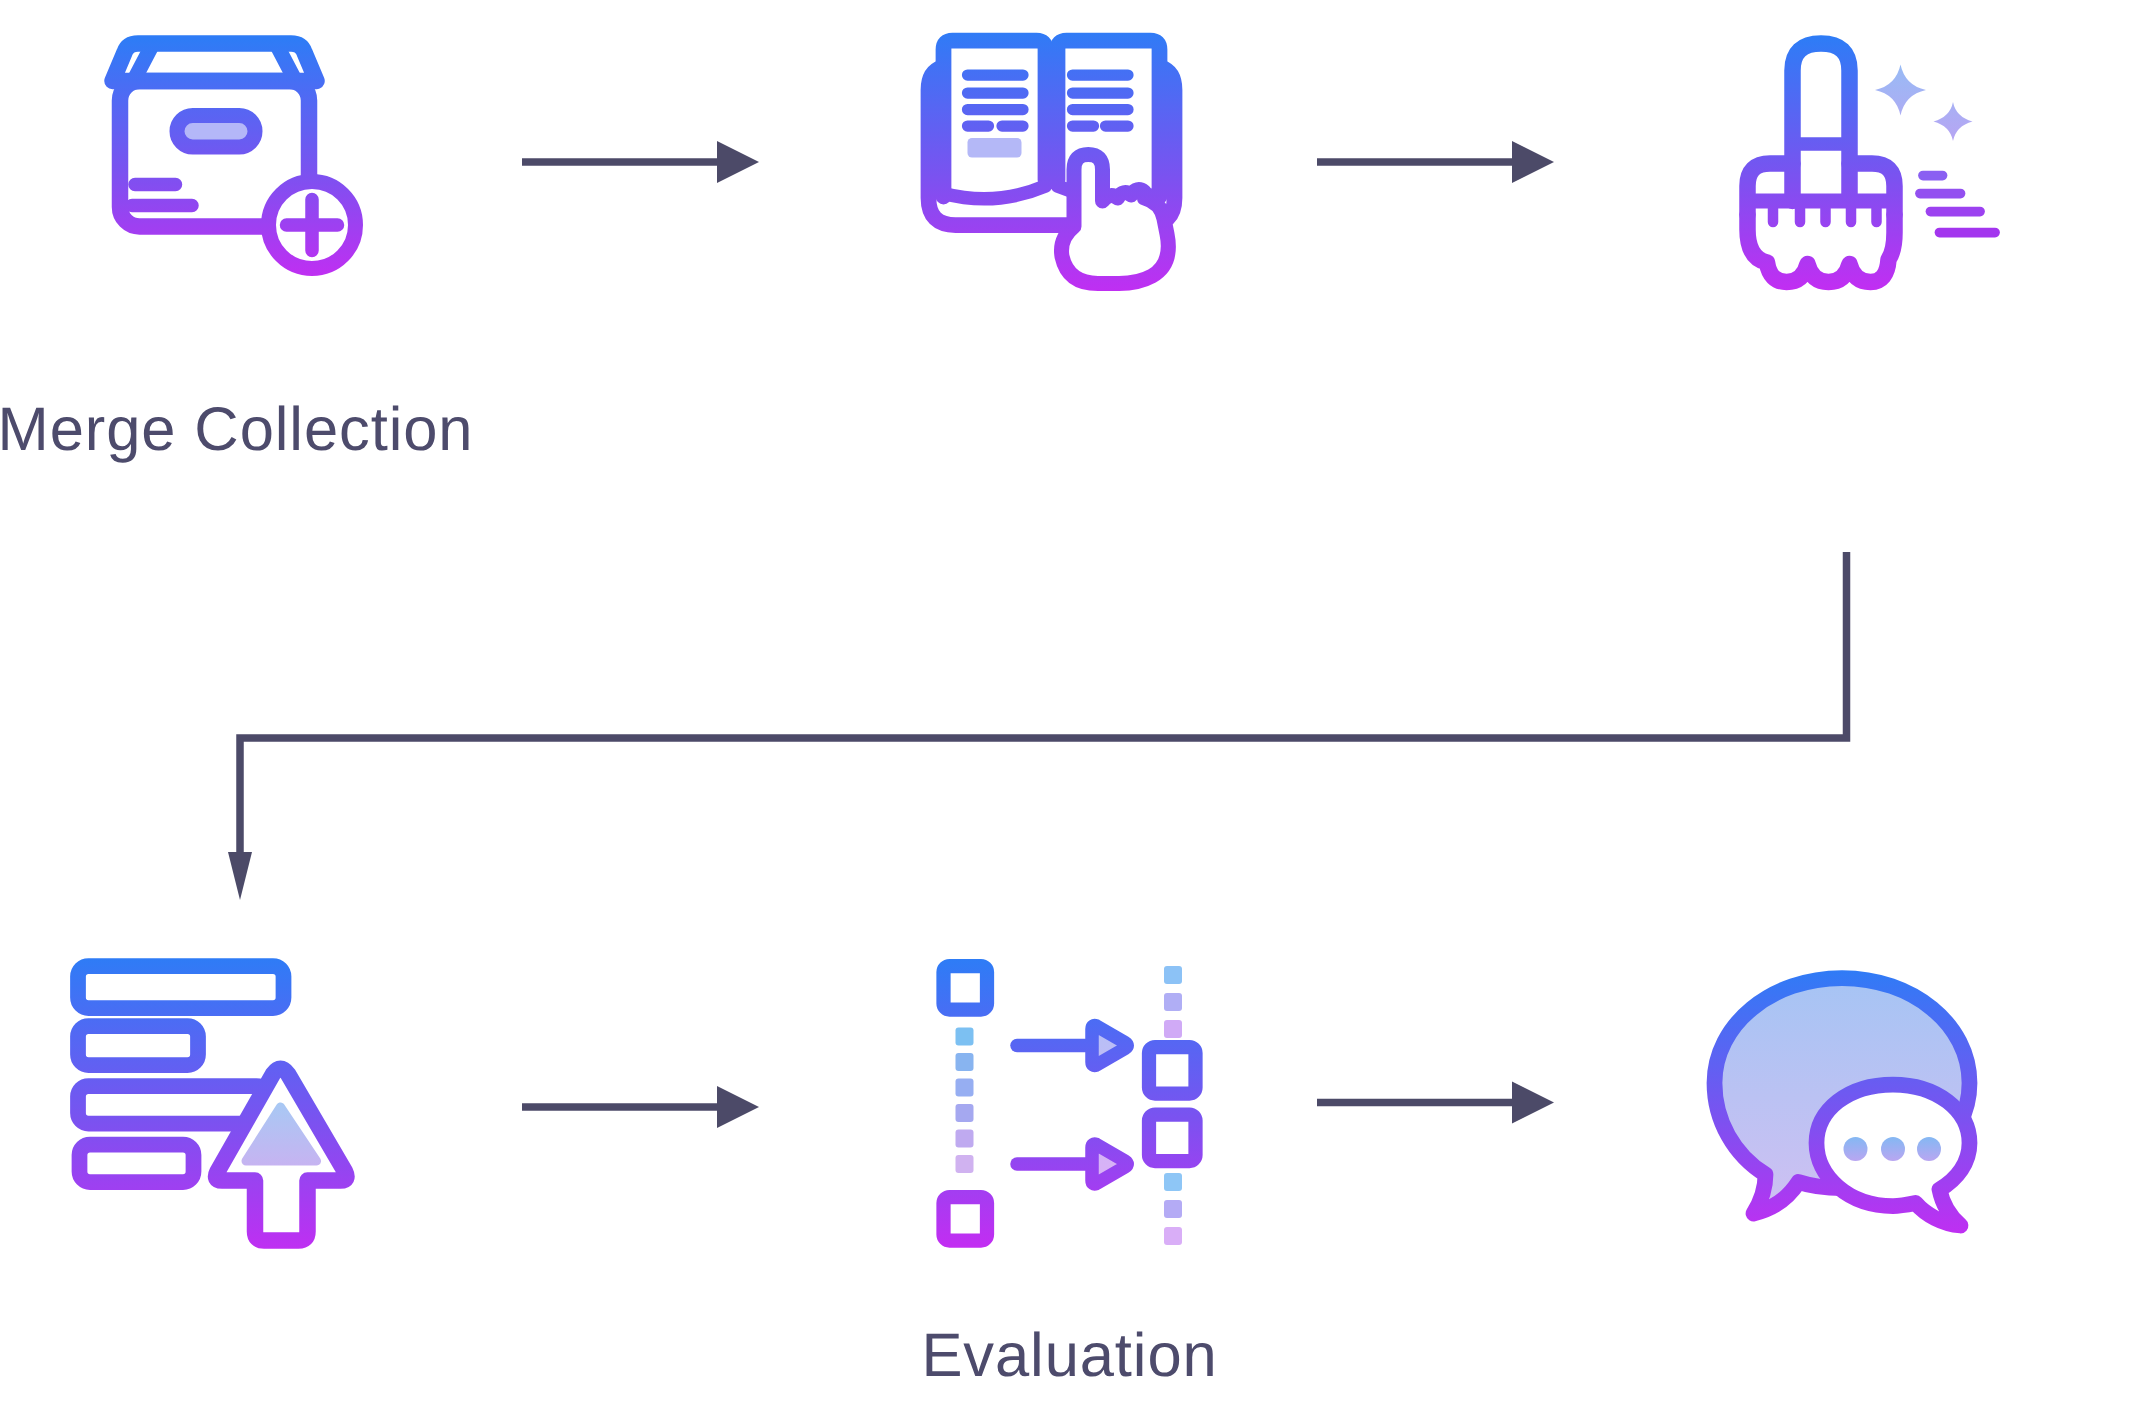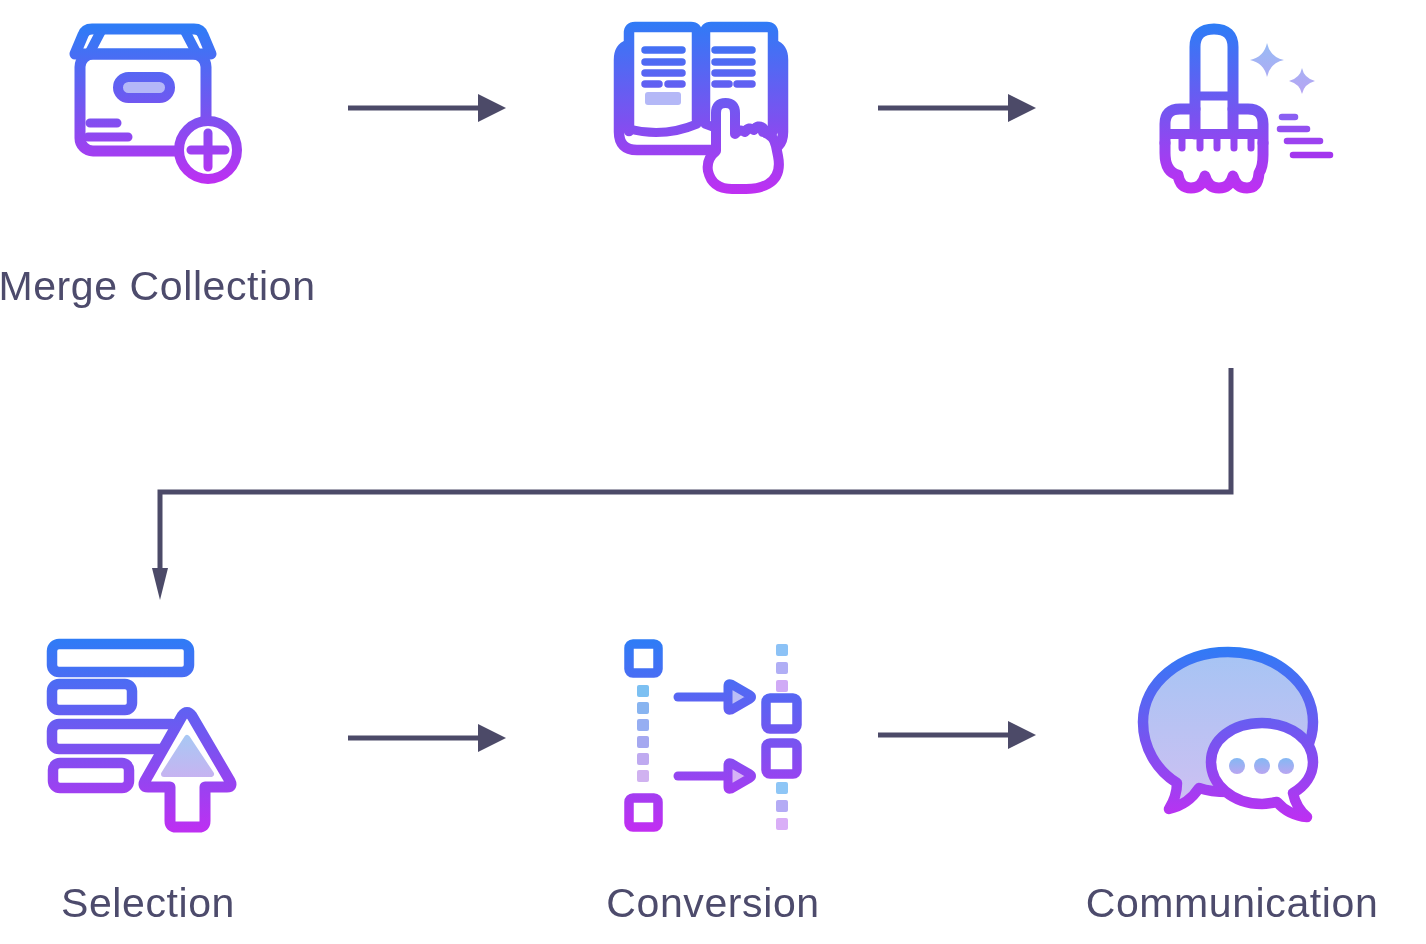--- a/index.html
+++ b/index.html
@@ -189,23 +189,21 @@
       <path d="M122,78 C151,78 173,95 173,117 C173,130 165,141 153,148 C155,158 160,166 167,172
                C155,171 144,165 137,157 C132,158 127,159 122,159 C92,159 71,139 71,117 C71,95 92,78 122,78 Z" fill="#ffffff"></path>
     </g>
     <g>
       <circle cx="97" cy="121" r="8" fill="url(#l6d)"></circle>
       <circle cx="122" cy="121" r="8" fill="url(#l6d)"></circle>
       <circle cx="146" cy="121" r="8" fill="url(#l6d)"></circle>
     </g>
   </svg>
 
-  <div class="step-label" style="left:148px;top:880px">Selection</div>
-  <div class="step-label" style="left:713px;top:880px">Conversion</div>
-  <div class="step-label" style="left:1232px;top:880px">Communication</div>
+  <div class="step-label" style="left:713px;top:880px">Evaluation</div>
 
   <svg class="flow-arrow" style="left:347px;top:720px" width="160" height="36" viewBox="0 0 160 36">
     <line x1="1" y1="18" x2="131" y2="18" stroke="#4c4a68" stroke-width="5"></line>
     <polygon points="131,4 159,18 131,32" fill="#4c4a68"></polygon>
   </svg>
   <svg class="flow-arrow" style="left:877px;top:717px" width="160" height="36" viewBox="0 0 160 36">
     <line x1="1" y1="18" x2="131" y2="18" stroke="#4c4a68" stroke-width="5"></line>
     <polygon points="131,4 159,18 131,32" fill="#4c4a68"></polygon>
   </svg>
 

